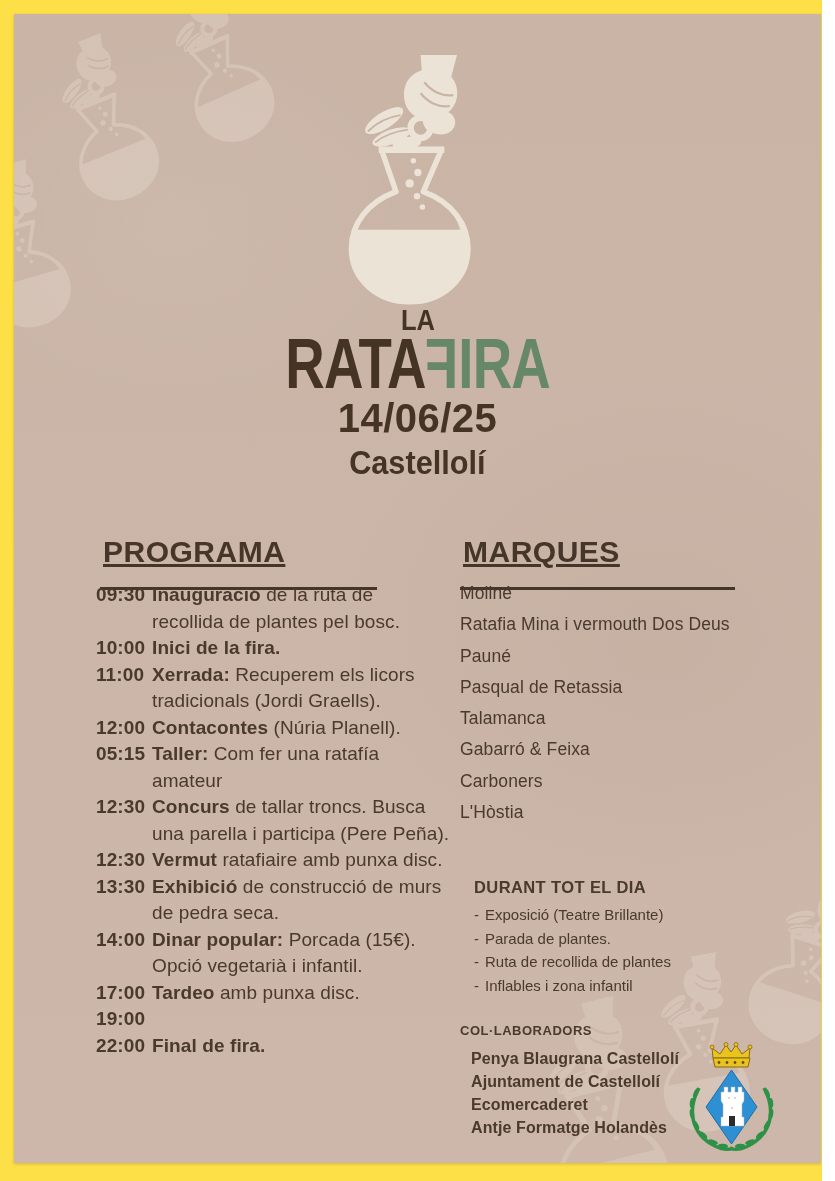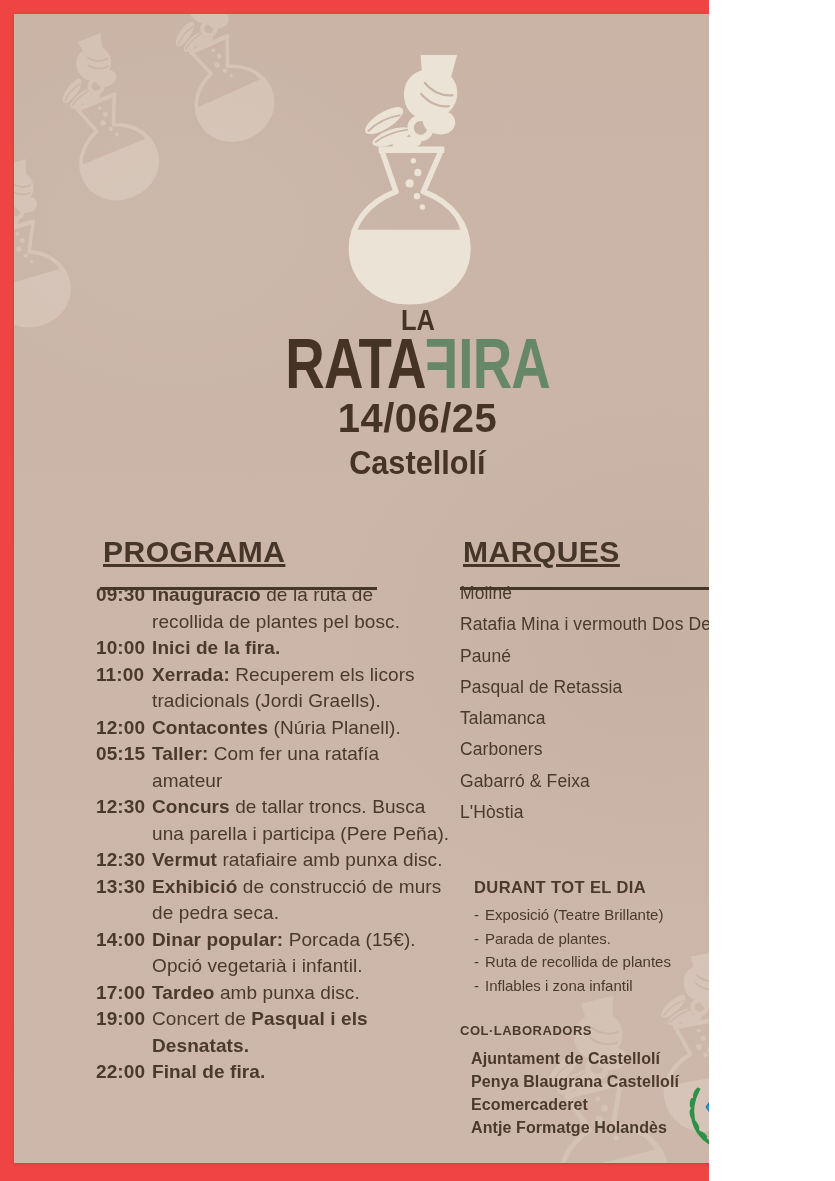--- a/index.html
+++ b/index.html
@@ -1,17 +1,17 @@
 <!DOCTYPE html>
 <html><head>
 <meta charset="utf-8">
 <style>
   html,body{margin:0;padding:0;}
   .page{
-    position:relative;width:709px;height:1181px;background:#ef4444;
+    position:relative;width:822px;height:1181px;background:#fde047;
     font-family:"Liberation Sans",sans-serif;overflow:hidden;
   }
   .paper{
     position:absolute;left:14px;top:14px;width:807px;height:1149px;overflow:hidden;
     background:
       radial-gradient(ellipse 420px 320px at 20% 18%, rgba(255,255,255,.06), transparent 60%),
       radial-gradient(ellipse 520px 420px at 80% 55%, rgba(110,82,60,.05), transparent 65%),
       linear-gradient(#c9b4a6,#ccb7aa);
     box-shadow:0 1px 3px rgba(80,60,45,.25);
   }
@@ -210,55 +210,53 @@
           <div class="ptime">14:00</div>
           <div class="ptext"><span class="b">Dinar popular:</span><span> Porcada (15€).
 Opció vegetarià i infantil.</span></div>
         </div>
         <div class="prow">
           <div class="ptime">17:00</div>
           <div class="ptext"><span class="b">Tardeo</span><span> amb punxa disc.</span></div>
         </div>
         <div class="prow">
           <div class="ptime">19:00</div>
-          <div class="ptext"><span>Concert de </span><span class="b">Pasqual i els
-Desnatats.</span></div>
         </div>
         <div class="prow">
           <div class="ptime">22:00</div>
           <div class="ptext"><span class="b">Final de fira.</span></div>
         </div>
       </div>
 
     <div class="blist" id="marques-list">
         <div class="brand">Moliné</div>
         <div class="brand">Ratafia Mina i vermouth Dos Deus</div>
         <div class="brand">Pauné</div>
         <div class="brand">Pasqual de Retassia</div>
         <div class="brand">Talamanca</div>
+        <div class="brand">Gabarró &amp; Feixa</div>
         <div class="brand">Carboners</div>
-        <div class="brand">Gabarró &amp; Feixa</div>
         <div class="brand">L'Hòstia</div>
       </div>
 
     <div class="durant">
       <div class="durant-head">DURANT TOT EL DIA</div>
       <div id="durant-list">
           <div class="ditem"><span class="dash">-</span><span>Exposició (Teatre Brillante)</span></div>
           <div class="ditem"><span class="dash">-</span><span>Parada de plantes.</span></div>
           <div class="ditem"><span class="dash">-</span><span>Ruta de recollida de plantes</span></div>
           <div class="ditem"><span class="dash">-</span><span>Inflables i zona infantil</span></div>
         </div>
     </div>
 
     <div class="collab">
       <div class="collab-head">COL·LABORADORS</div>
       <div id="collab-list">
+          <div class="citem">Penya Blaugrana Castellolí</div>
           <div class="citem">Ajuntament de Castellolí</div>
-          <div class="citem">Penya Blaugrana Castellolí</div>
           <div class="citem">Ecomercaderet</div>
           <div class="citem">Antje Formatge Holandès</div>
         </div>
     </div>
 
     <svg class="escut" viewBox="0 0 97 112">
       <use href="#escut-sym"></use>
     </svg>
 
   </div>

